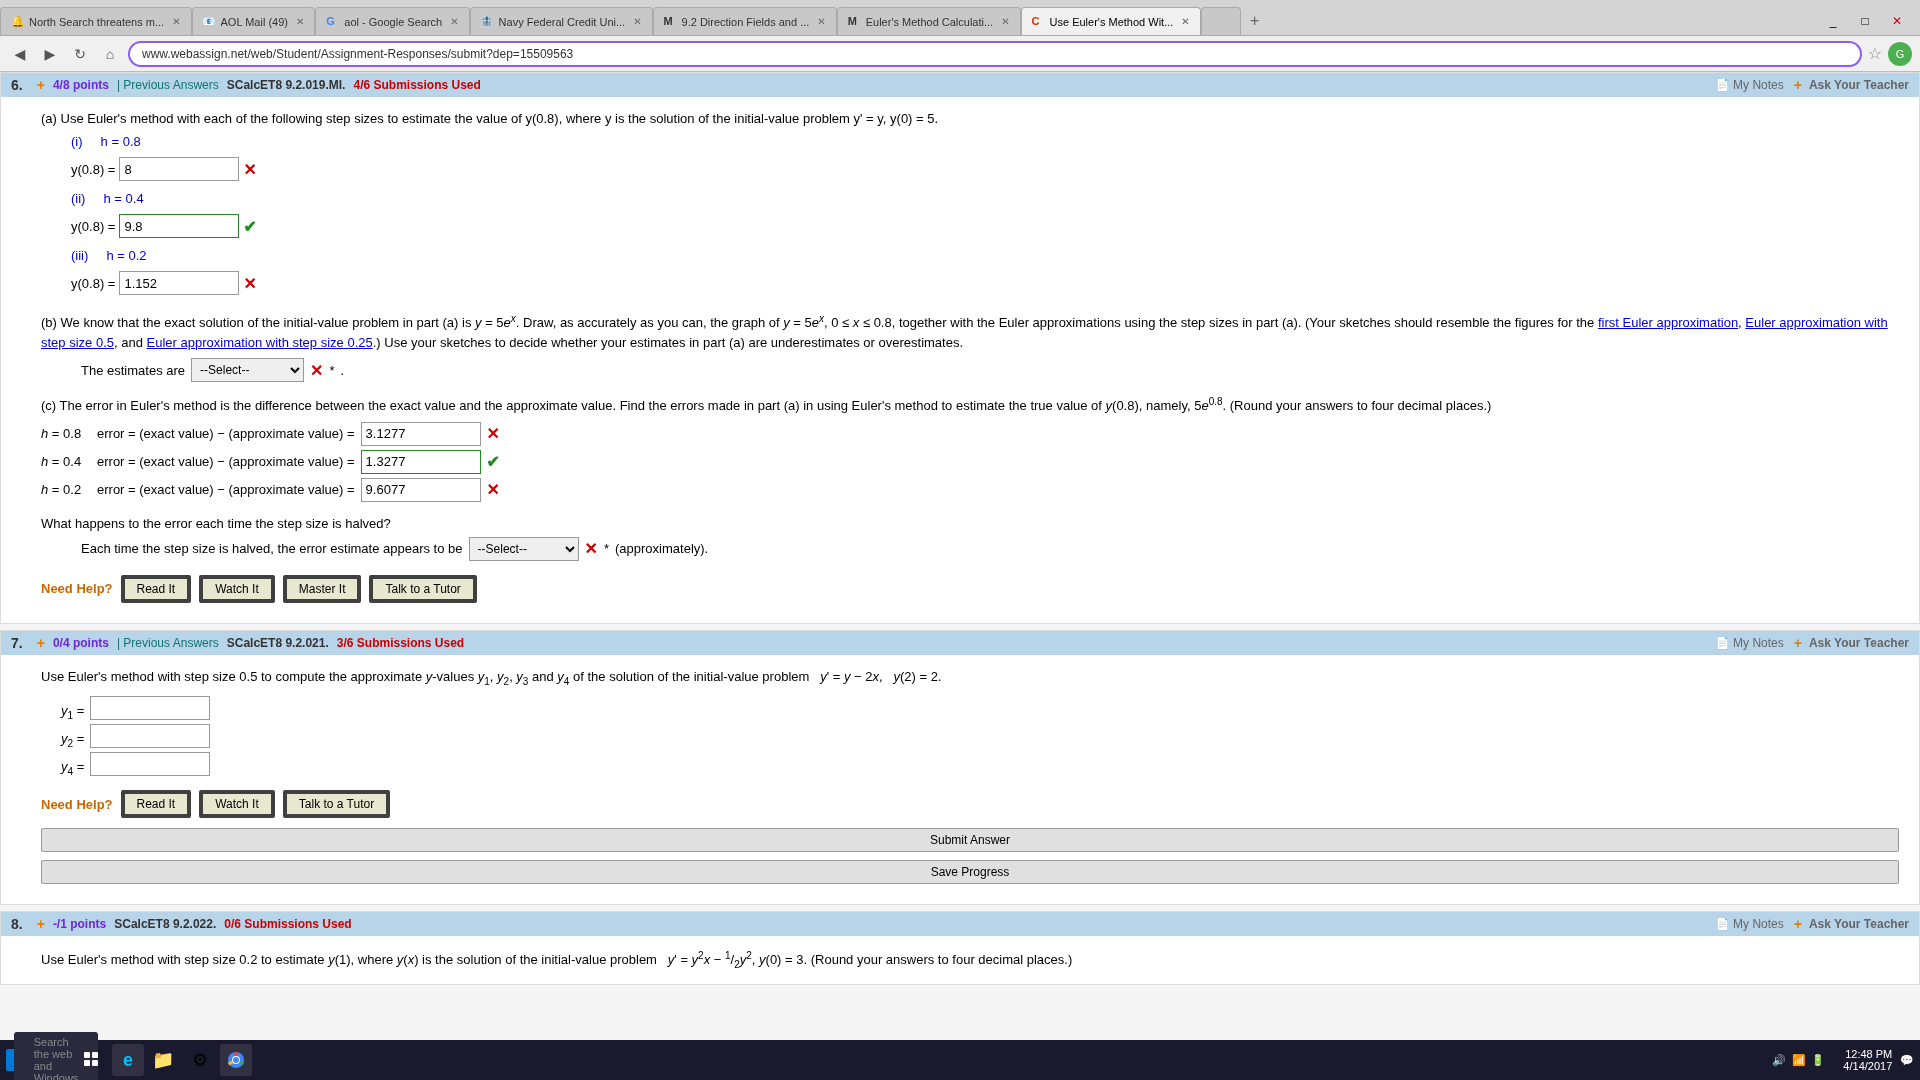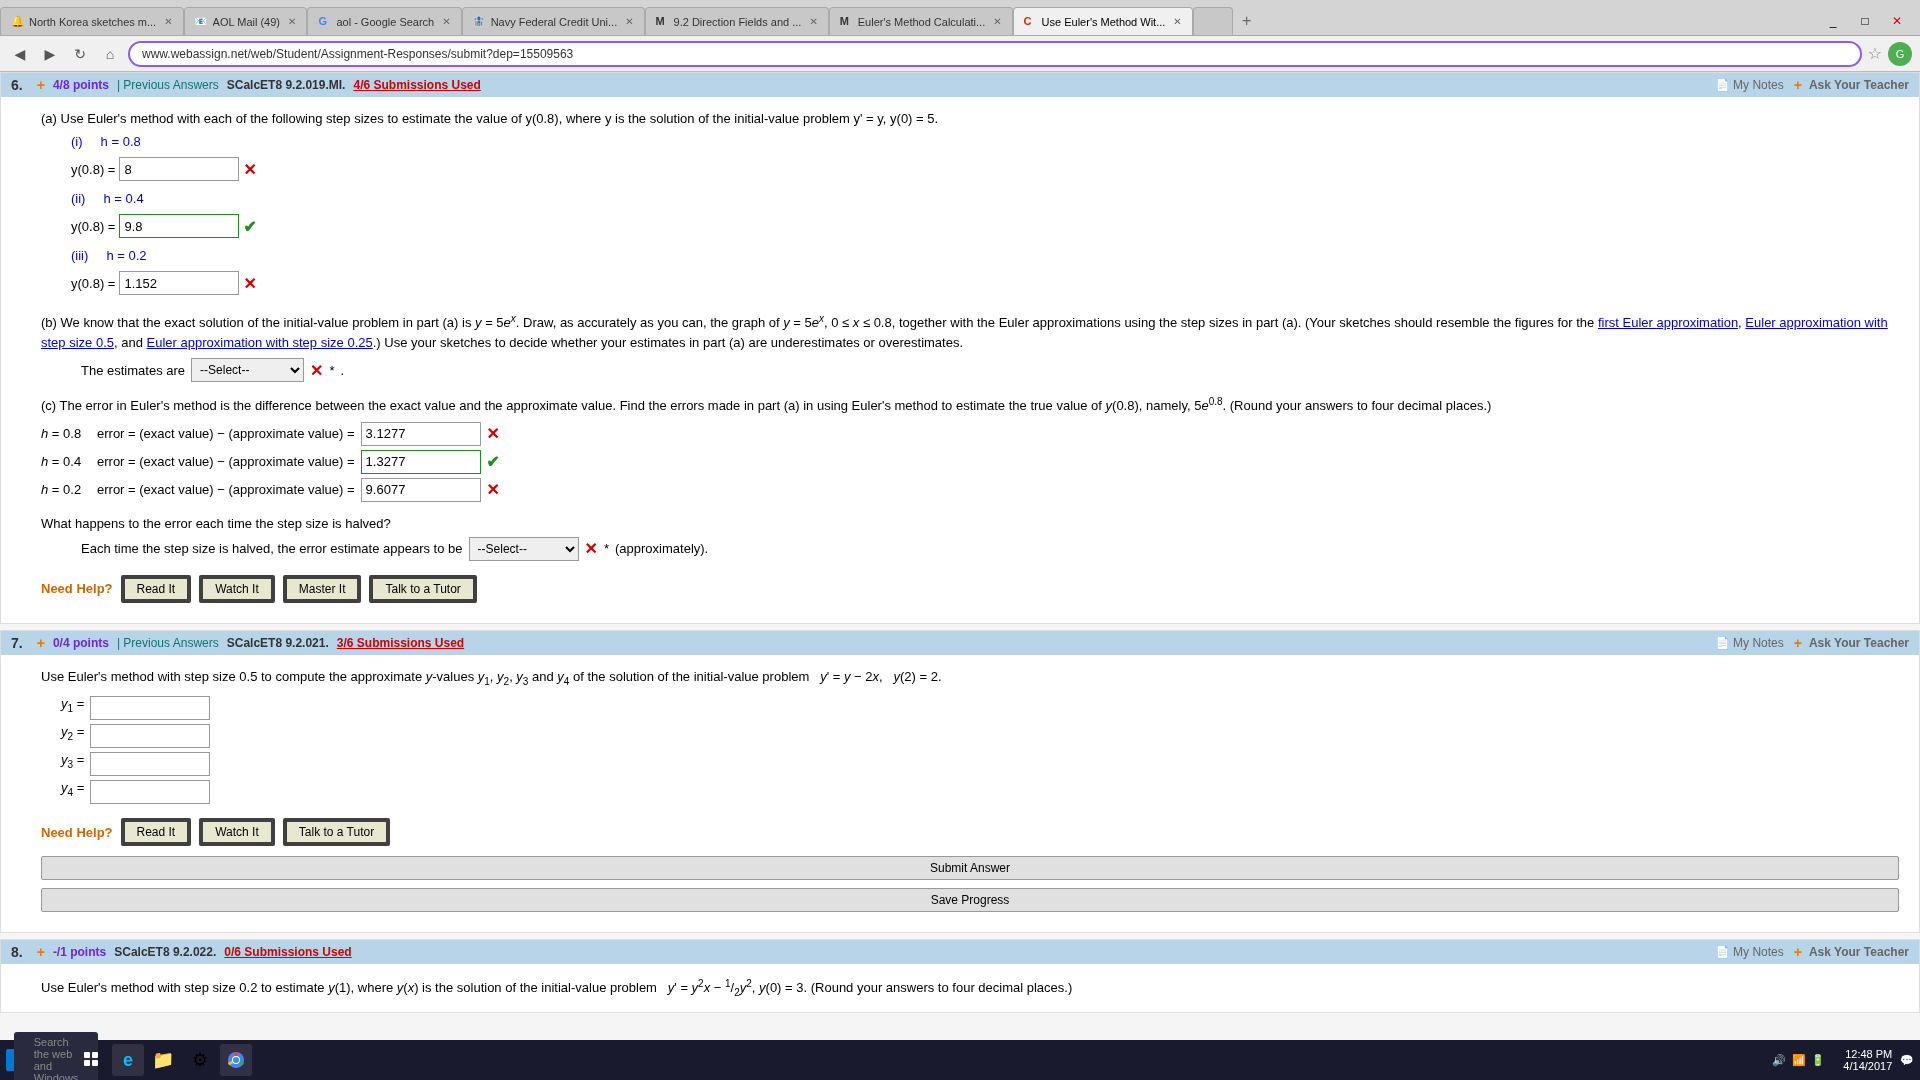--- a/index.html
+++ b/index.html
@@ -25,21 +25,21 @@
     .main-content { background: #f5f5f5; width: 1920px; min-height: 1000px; }
 
     
     .question-block { background: #fff; margin-bottom: 6px; border: 1px solid #ddd; }
     .question-header { background: #b8d4e8; display: flex; align-items: center; padding: 4px 10px; justify-content: space-between; }
     .question-header-left { display: flex; align-items: center; gap: 8px; font-size: 13px; color: #333; }
     .question-header-right { display: flex; align-items: center; gap: 10px; font-size: 12px; color: #333; }
     .q-num { font-weight: bold; font-size: 14px; margin-right: 6px; }
     .points-badge { color: #6d28d9; font-weight: bold; font-size: 12px; }
     .prev-answers { color: #0f766e; font-size: 12px; }
-    .submissions { color: #c00; font-size: 12px; font-weight: bold; text-decoration: underline; }
+    .submissions { color: #c00; font-size: 12px; font-weight: bold; }
     .my-notes-link { color: #666; font-size: 12px; cursor: pointer; display: flex; align-items: center; gap: 3px; }
     .ask-teacher-link { color: #666; font-size: 12px; cursor: pointer; display: flex; align-items: center; gap: 3px; font-weight: bold; }
 
     .question-body { padding: 14px 20px 14px 40px; }
 
     .part-label { font-size: 13px; margin-bottom: 6px; }
 
     .sub-part { margin: 8px 0 8px 30px; font-size: 13px; }
     .sub-part .roman { color: #0000cc; }
     .sub-part .h-val { color: #0000cc; }
@@ -61,21 +61,21 @@
 
     .what-happens { margin: 12px 0; font-size: 13px; }
     .each-time { display: flex; align-items: center; gap: 6px; margin: 6px 0 6px 40px; font-size: 13px; }
 
     .need-help { display: flex; align-items: center; gap: 8px; margin: 14px 0 6px 0; }
     .need-help-label { color: #cc6600; font-weight: bold; font-size: 13px; }
     .help-btn { border: 4px solid #404040; background: #e8e8d0; padding: 3px 12px; font-size: 12px; cursor: pointer; border-radius: 2px; }
 
     .q7-body { padding: 14px 20px 14px 40px; }
     .y-inputs { margin: 10px 0 10px 20px; }
-    .y-row { display: flex; align-items: flex-start; gap: 6px; margin: 4px 0; font-size: 13px; }
+    .y-row { display: flex; align-items: flex-end; gap: 6px; margin: 4px 0; font-size: 13px; }
     .y-input { border: 1px solid #999; height: 24px; width: 120px; padding: 0 4px; font-size: 13px; }
 
     .action-buttons { display: flex; gap: 8px; margin: 14px 0 6px 0; }
     .action-btn { border: 1px solid #999; background: #e0e0e0; padding: 4px 14px; font-size: 12px; cursor: pointer; border-radius: 2px; }
 
     .q8-header { background: #b8d4e8; }
 
     
     .taskbar { background: #1a1a2e; height: 40px; width: 1920px; display: flex; align-items: center; padding: 0 6px; gap: 4px; position: fixed; bottom: 0; }
     .start-btn { background: #0078d7; color: white; padding: 4px 10px; font-size: 12px; font-weight: bold; display: flex; align-items: center; gap: 4px; cursor: pointer; border-radius: 2px; }
@@ -92,21 +92,21 @@
     sub { font-size: 10px; }
   </style>
 </head>
 <body>
 
 <div class="browser-chrome">
 
   <div class="tab-bar">
     <div class="tab">
       <span class="tab-icon">🔔</span>
-      <span class="tab-title">North Korea sketches m...</span>
+      <span class="tab-title">North Search threatens m...</span>
       <span class="tab-close">✕</span>
     </div>
     <div class="tab">
       <span class="tab-icon" style="color:#cc0000;">📧</span>
       <span class="tab-title">AOL Mail (49)</span>
       <span class="tab-close">✕</span>
     </div>
     <div class="tab">
       <span class="tab-icon" style="color:#4285f4;font-weight:bold;">G</span>
       <span class="tab-title">aol - Google Search</span>
@@ -320,24 +320,20 @@
       <div class="y-inputs">
         <div class="y-row">
           <span><em>y</em><sub>1</sub> =</span>
           <input class="y-input" type="text" style="">
         </div>
         <div class="y-row">
           <span><em>y</em><sub>2</sub> =</span>
           <input class="y-input" type="text" style="">
         </div>
         <div class="y-row">
-          <span><em>y</em><sub>3</sub> =</span>
-          <input class="y-input" type="text" style="">
-        </div>
-        <div class="y-row">
           <span><em>y</em><sub>4</sub> =</span>
           <input class="y-input" type="text" style="">
         </div>
       </div>
 
       <div class="need-help">
         <span class="need-help-label">Need Help?</span>
         <button class="help-btn">Read It</button>
         <button class="help-btn">Watch It</button>
         <button class="help-btn">Talk to a Tutor</button>

